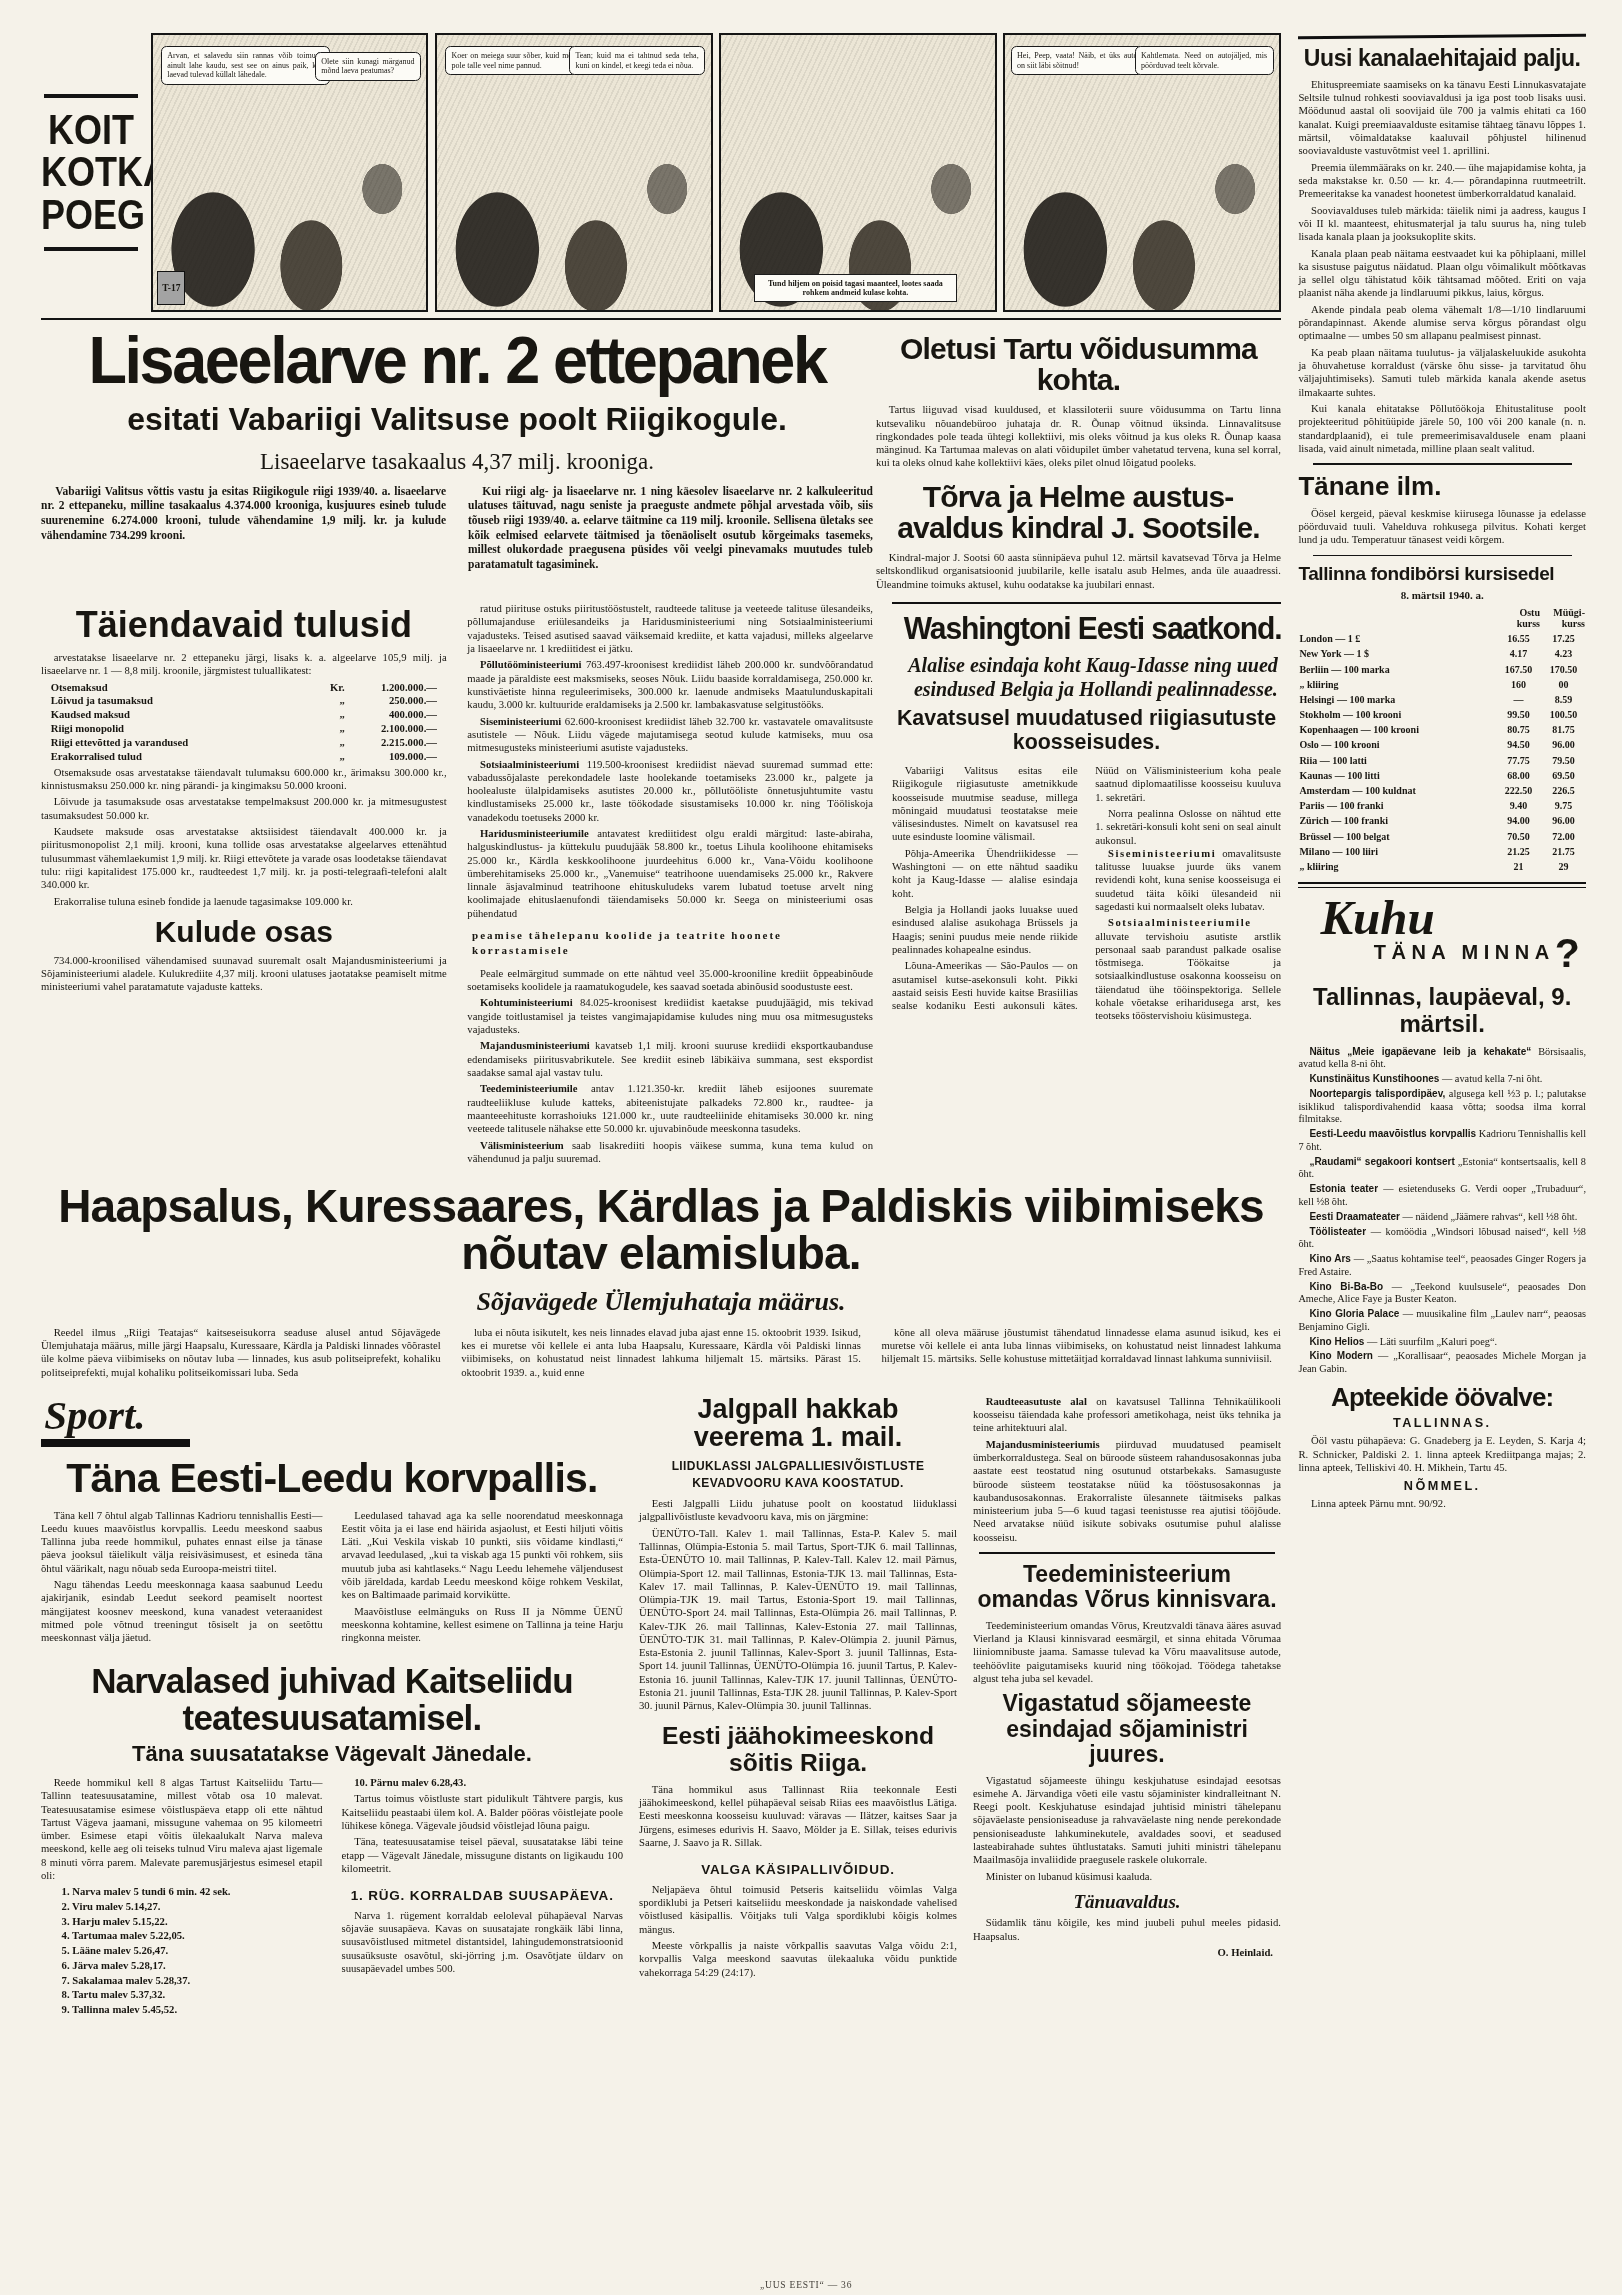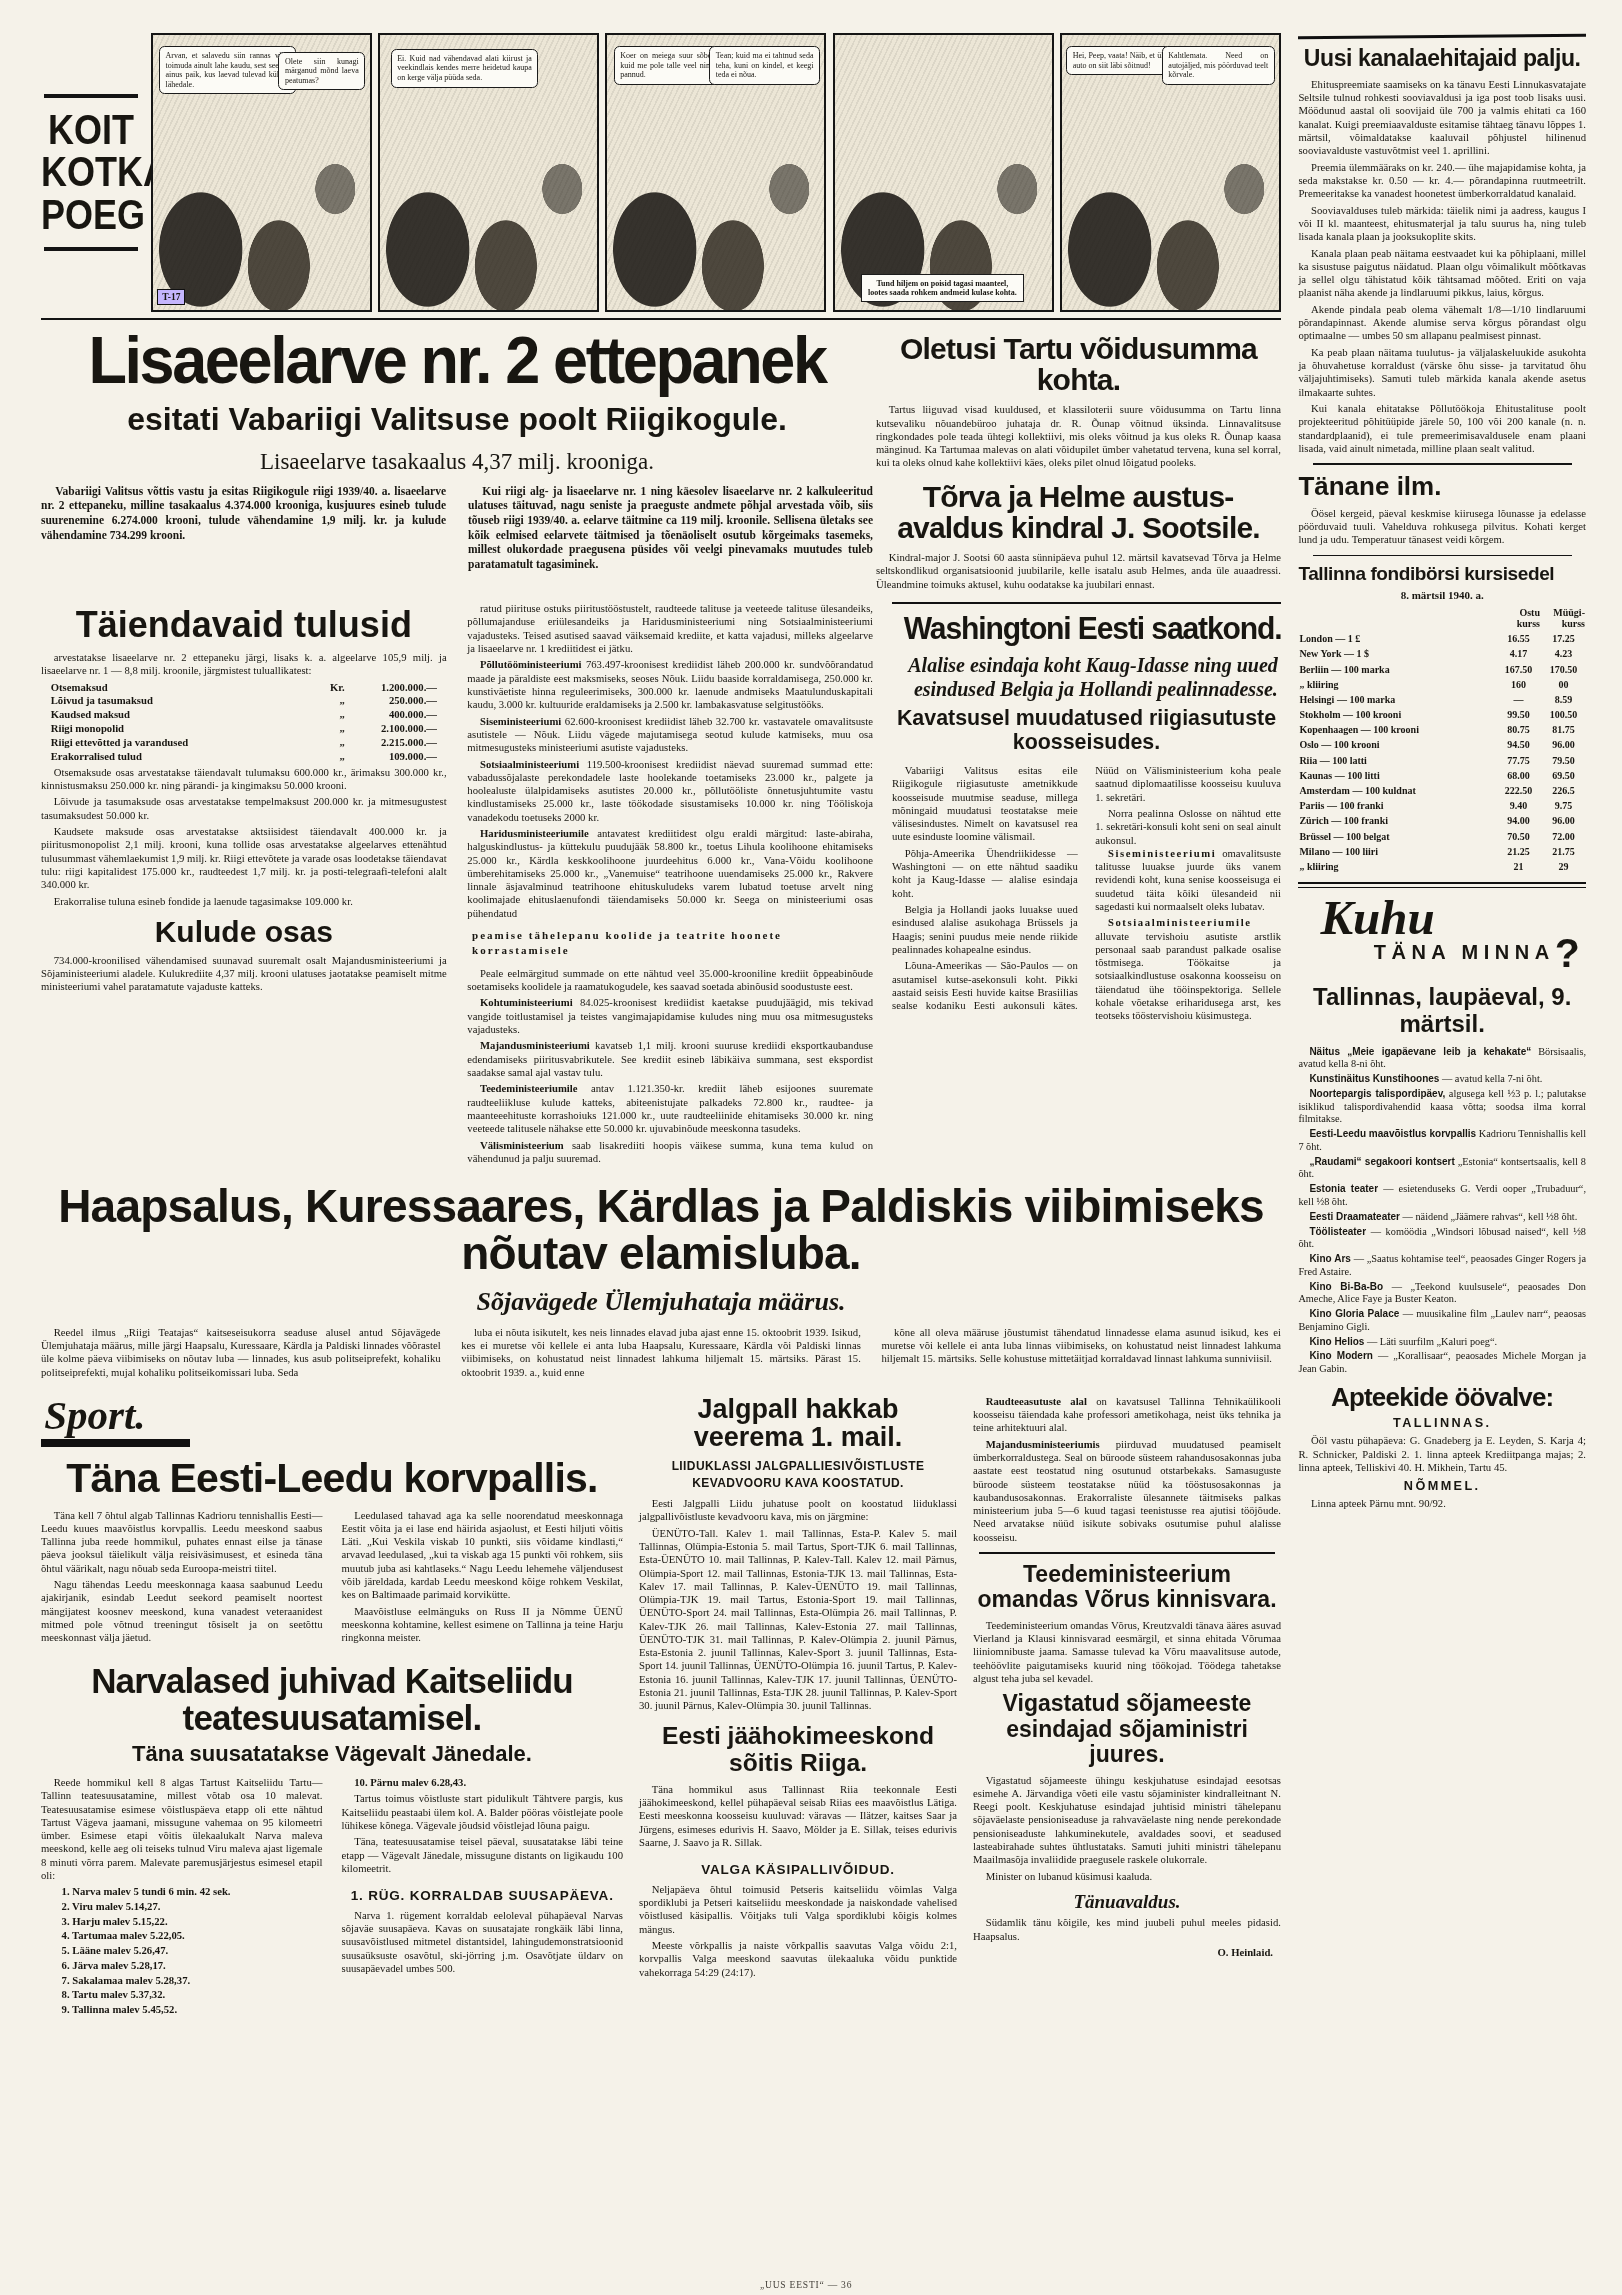--- a/index.html
+++ b/index.html
@@ -19,22 +19,22 @@
   .mh-word{font:700 36px/1.18 "Liberation Sans",sans-serif;text-align:center;transform:scaleY(1.2)}
   .panels{flex:1;display:flex;gap:6.3px}
   .panel{flex:1;border:2px solid #151515;position:relative;background:#ece6d6;overflow:hidden}
   .art{position:absolute;inset:0;background:
       radial-gradient(75px 103px at 22% 78%, rgba(22,19,15,.85) 0 55%, transparent 56%),
       radial-gradient(59px 87px at 58% 84%, rgba(38,32,23,.8) 0 52%, transparent 53%),
       radial-gradient(44px 55px at 84% 56%, rgba(28,24,18,.55) 0 45%, transparent 46%),
       repeating-linear-gradient(115deg, rgba(0,0,0,.07) 0 1.6px, transparent 1.6px 4.8px)}
   .bubble{position:absolute;background:#fcfbf6;border:1.2px solid #1c1c1c;border-radius:5.5px;
           padding:4px 5.5px;font:400 8px/1.2 "Liberation Serif",serif;text-align:justify}
-  .tag{position:absolute;left:4.8px;bottom:4.8px;background:#c4b5fd;border:1.6px solid #111;
-       font:700 9.5px "Liberation Serif",serif;padding:2px 4px}
+  .tag{position:absolute;left:4.8px;bottom:4.8px;background:#a3a3a3;border:1.6px solid #111;
+       font:700 9.5px "Liberation Serif",serif;padding:11px 4px}
   .pcaption{position:absolute;left:12%;bottom:8px;width:70%;background:#fcfbf6;border:1.2px solid #1c1c1c;
        padding:3.2px 4.8px;font:700 8px/1.2 "Liberation Serif",serif;text-align:center}
   .band-rule{height:2px;background:#141414;margin:6.3px 0 9.5px}
   
   .headrow{display:flex;gap:3px}
   .lead-block{width:832px;flex:none}
   .h1{font:700 63px/0.98 "Liberation Sans",sans-serif;letter-spacing:-2.4px;text-align:center;transform:scaleY(1.06)}
   .deck{font:700 32px/1.05 "Liberation Sans",sans-serif;text-align:center;margin-top:11px}
   .subdeck{font:400 23px/1.1 "Liberation Serif",serif;text-align:center;margin:12.7px 0 9.5px}
   .leadgrafs{column-count:2;column-gap:22px}
@@ -125,24 +125,20 @@
       </div>
       <div class="panels">
         <div class="panel">
           <div class="art"></div>
           <div class="bubble" style="left:3%;top:4%;width:57%">Arvan, et salavedu siin rannas võib toimuda ainult lahe kaudu, sest see on ainus paik, kus laevad tulevad küllalt lähedale.</div>
           <div class="bubble" style="right:2%;top:6%;width:34%">Olete siin kunagi märganud mõnd laeva peatumas?</div>
           <div class="tag">T-17</div>
         </div>
         <div class="panel">
           <div class="art"></div>
-          <div class="bubble" style="left:5%;top:5%;width:62%">Ei. Kuid nad vähendavad alati kiirust ja veekindlais kendes merre heidetud kaupa on kerge välja püüda seda.</div>
-        </div>
-        <div class="panel">
-          <div class="art"></div>
           <div class="bubble" style="left:3%;top:4%;width:44%">Koer on meiega suur sõber, kuid me pole talle veel nime pannud.</div>
           <div class="bubble" style="right:2%;top:4%;width:45%">Tean; kuid ma ei tahtnud seda teha, kuni on kindel, et keegi teda ei nõua.</div>
         </div>
         <div class="panel">
           <div class="art"></div>
           <div class="pcaption">Tund hiljem on poisid tagasi maanteel, lootes saada rohkem andmeid kulase kohta.</div>
         </div>
         <div class="panel">
           <div class="art"></div>
           <div class="bubble" style="left:2%;top:4%;width:44%">Hei, Peep, vaata! Näib, et üks auto on siit läbi sõitnud!</div>

